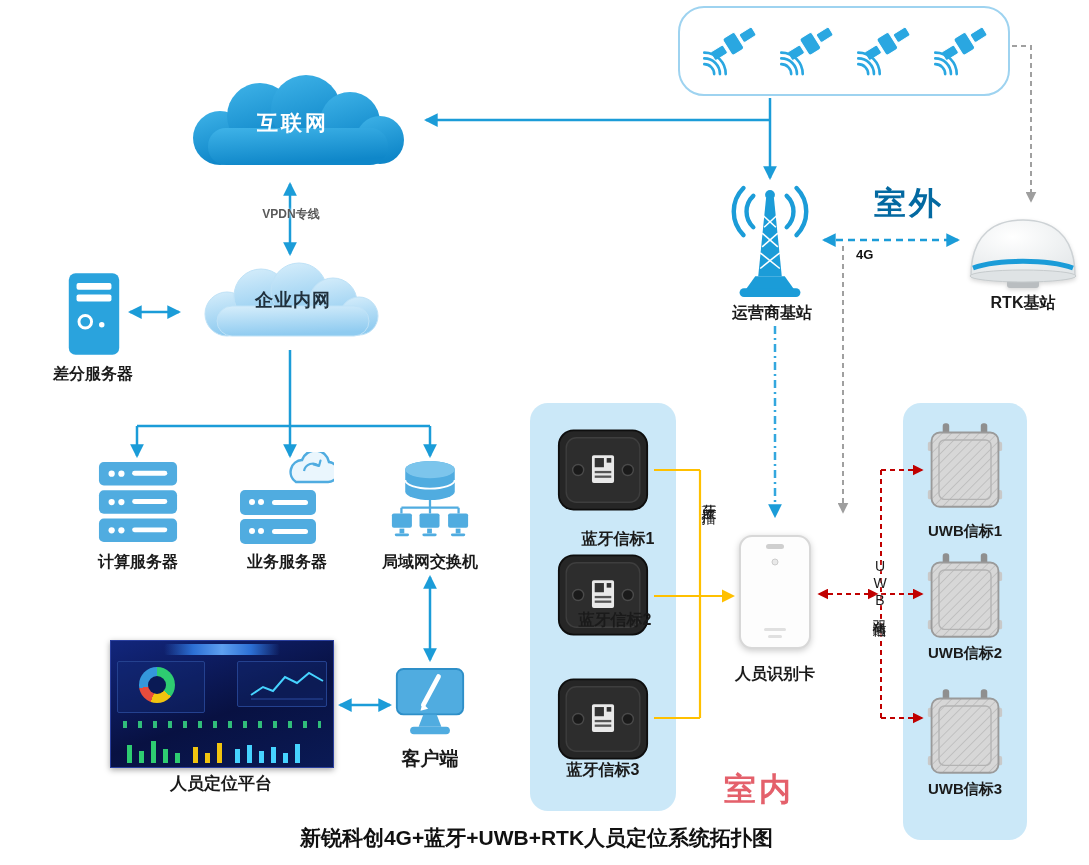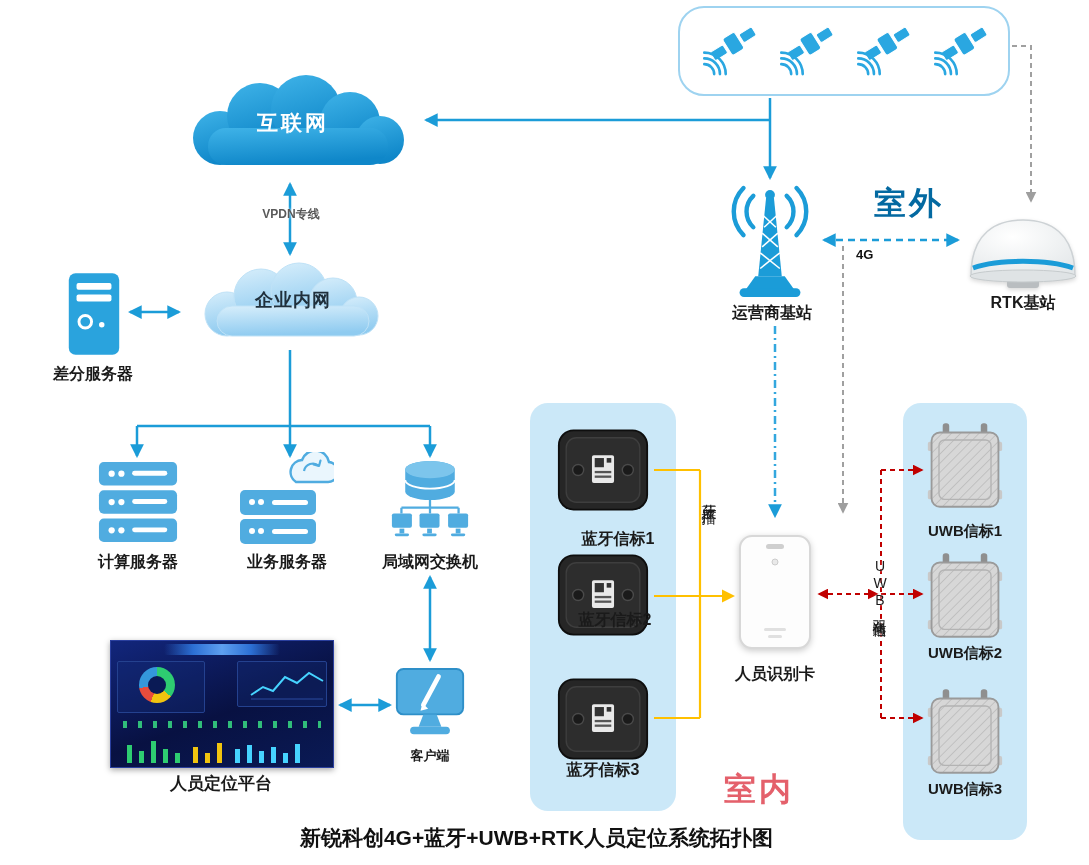--- a/index.html
+++ b/index.html
@@ -26,21 +26,21 @@
   
   .ic-diff{left:62px;top:270px;width:64px;height:88px;}
   .lbl-diff{left:26px;top:364px;width:134px;}
   .ic-compute{left:97px;top:460px;width:82px;height:86px;}
   .lbl-compute{left:72px;top:552px;width:132px;}
   .ic-business{left:238px;top:452px;width:96px;height:96px;}
   .lbl-business{left:221px;top:552px;width:132px;}
   .ic-switch{left:390px;top:455px;width:80px;height:92px;}
   .lbl-switch{left:355px;top:552px;width:150px;}
   .ic-client{left:394px;top:666px;width:72px;height:76px;}
-  .lbl-client{left:386px;top:748px;width:88px;font-size:13px;}
+  .lbl-client{left:386px;top:748px;width:88px;font-size:19px;}
   .lbl-platform{left:136px;top:774px;width:170px;font-size:17px;}
   .ic-antenna{left:716px;top:180px;width:108px;height:122px;}
   .lbl-antenna{left:706px;top:303px;width:132px;}
   .ic-dome{left:962px;top:210px;width:122px;height:82px;filter:drop-shadow(0 2px 2px rgba(0,0,0,.15));}
   .lbl-rtk{left:958px;top:293px;width:130px;}
   .txt-4g{left:856px;top:247px;font-size:13px;font-weight:700;color:#111;}
   .txt-outdoor{left:874px;top:182px;font-size:32px;color:#0369a1;font-weight:700;letter-spacing:3px;
                text-shadow:0 0 6px #ffffff,0 0 2px #ffffff;}
   .txt-indoor{left:724px;top:768px;font-size:32px;color:#E4606B;font-weight:700;letter-spacing:3px;
               text-shadow:0 0 6px #ffffff,0 0 2px #ffffff;}

